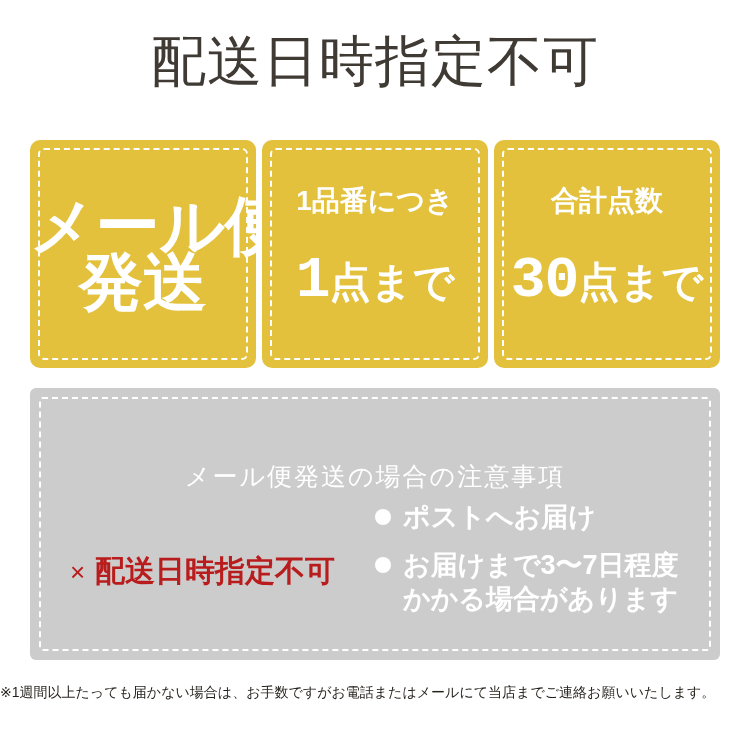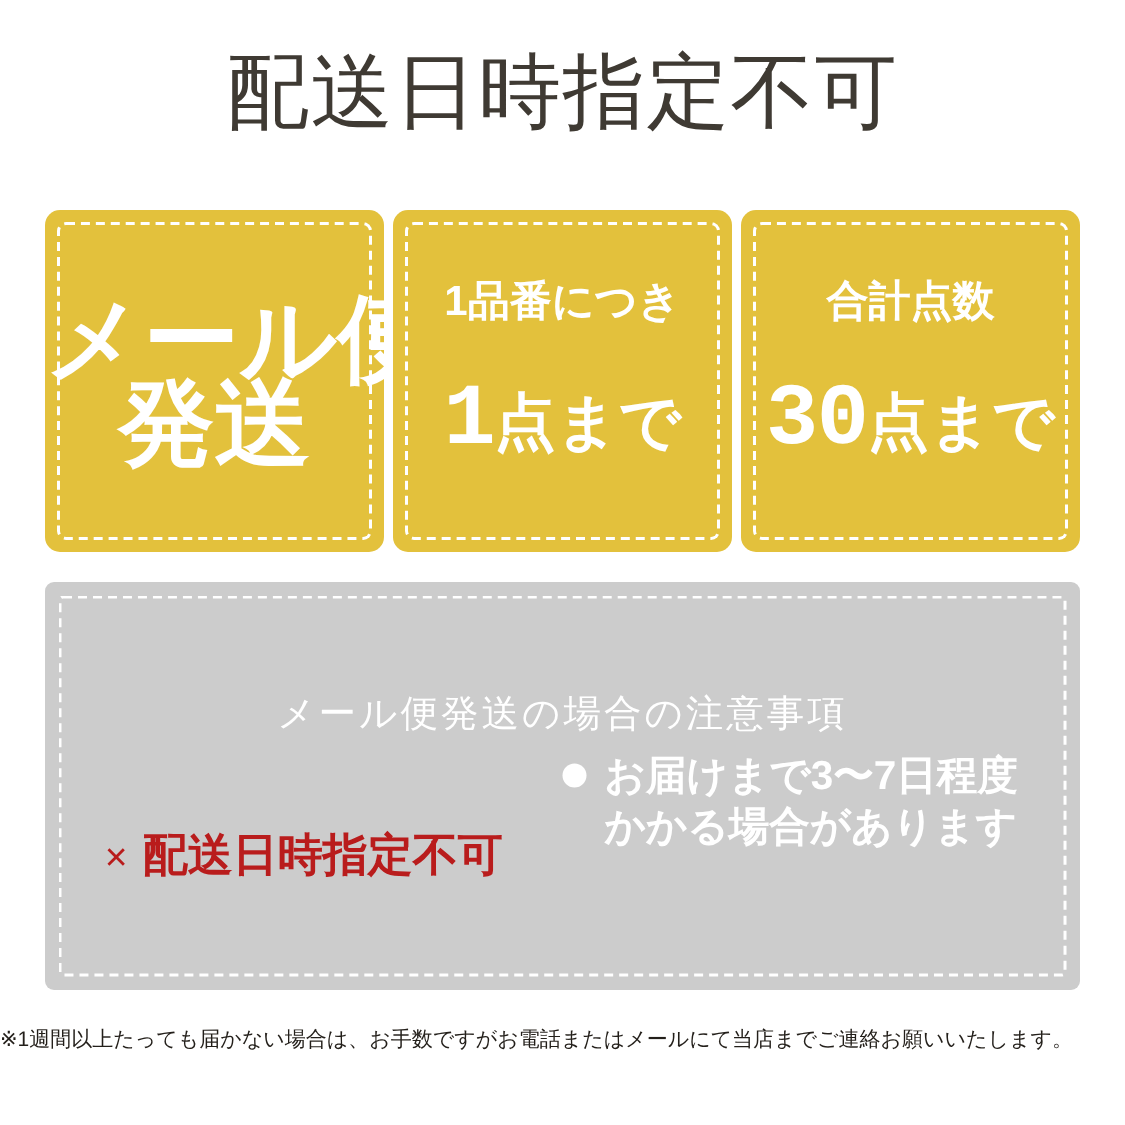--- a/index.html
+++ b/index.html
@@ -259,20 +259,26 @@
     <div class="notice-body">
 
       <div class="notice-left">
         <div class="notice-left-text">
           <span class="xmark">×</span><span>配送日時指定不可</span>
         </div>
       </div>
 
       <div class="notice-right">
 
+        <div class="bullet-item">
+          <span class="bullet-dot"></span>
+          <span class="bullet-text">
+            <span>ポストへお届け</span>
+          </span>
+        </div>
 
         <div class="bullet-item">
           <span class="bullet-dot"></span>
           <span class="bullet-text">
             <span>お届けまで3〜7日程度</span>
             <span class="line2">かかる場合があります</span>
           </span>
         </div>
 
       </div>

